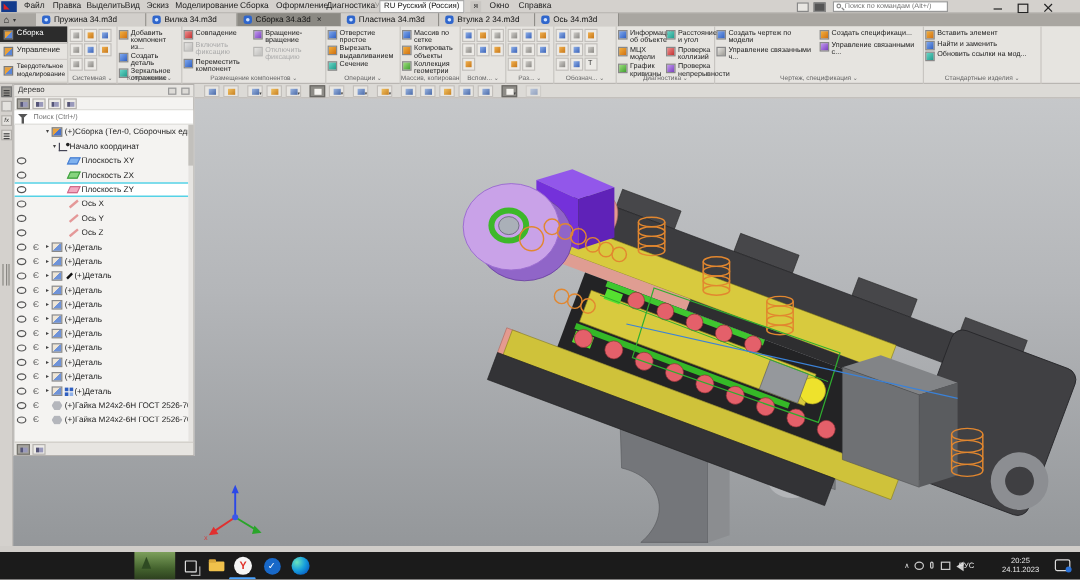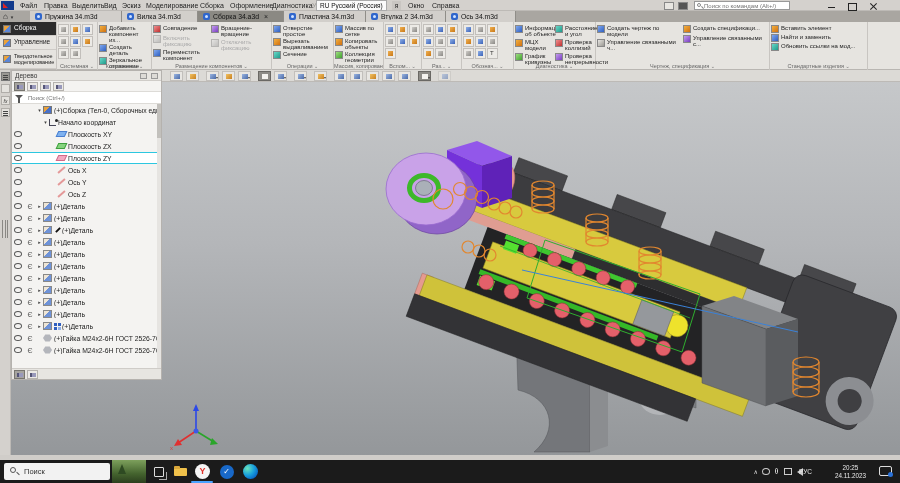--- a/index.html
+++ b/index.html
@@ -805,24 +805,20 @@
     <div class="tp-scroll">
         <div class="tp-thumb"></div>
       </div>
     <div class="tp-tabs">
       <div class="tp-tico pressed" style="left:2px;top:1px"></div>
       <div class="tp-tico" style="left:15px;top:1px"></div>
     </div>
   </div>
 
   <div class="taskbar">
-    <div class="tsearch">
-      <div class="mg"></div>
-      <span>Поиск</span>
-    </div>
     <div class="widget"></div>
     <div class="tb-ico taskview" style="left:150px"></div>
     <div class="tb-ico folder" style="left:172px"></div>
     <div class="tb-ico" style="left:194px">
       <div class="ycirc">Y</div>
       <div class="yunder"></div>
     </div>
     <div class="tb-ico" style="left:218px">
       <div class="ccirc">✓</div>
     </div>

